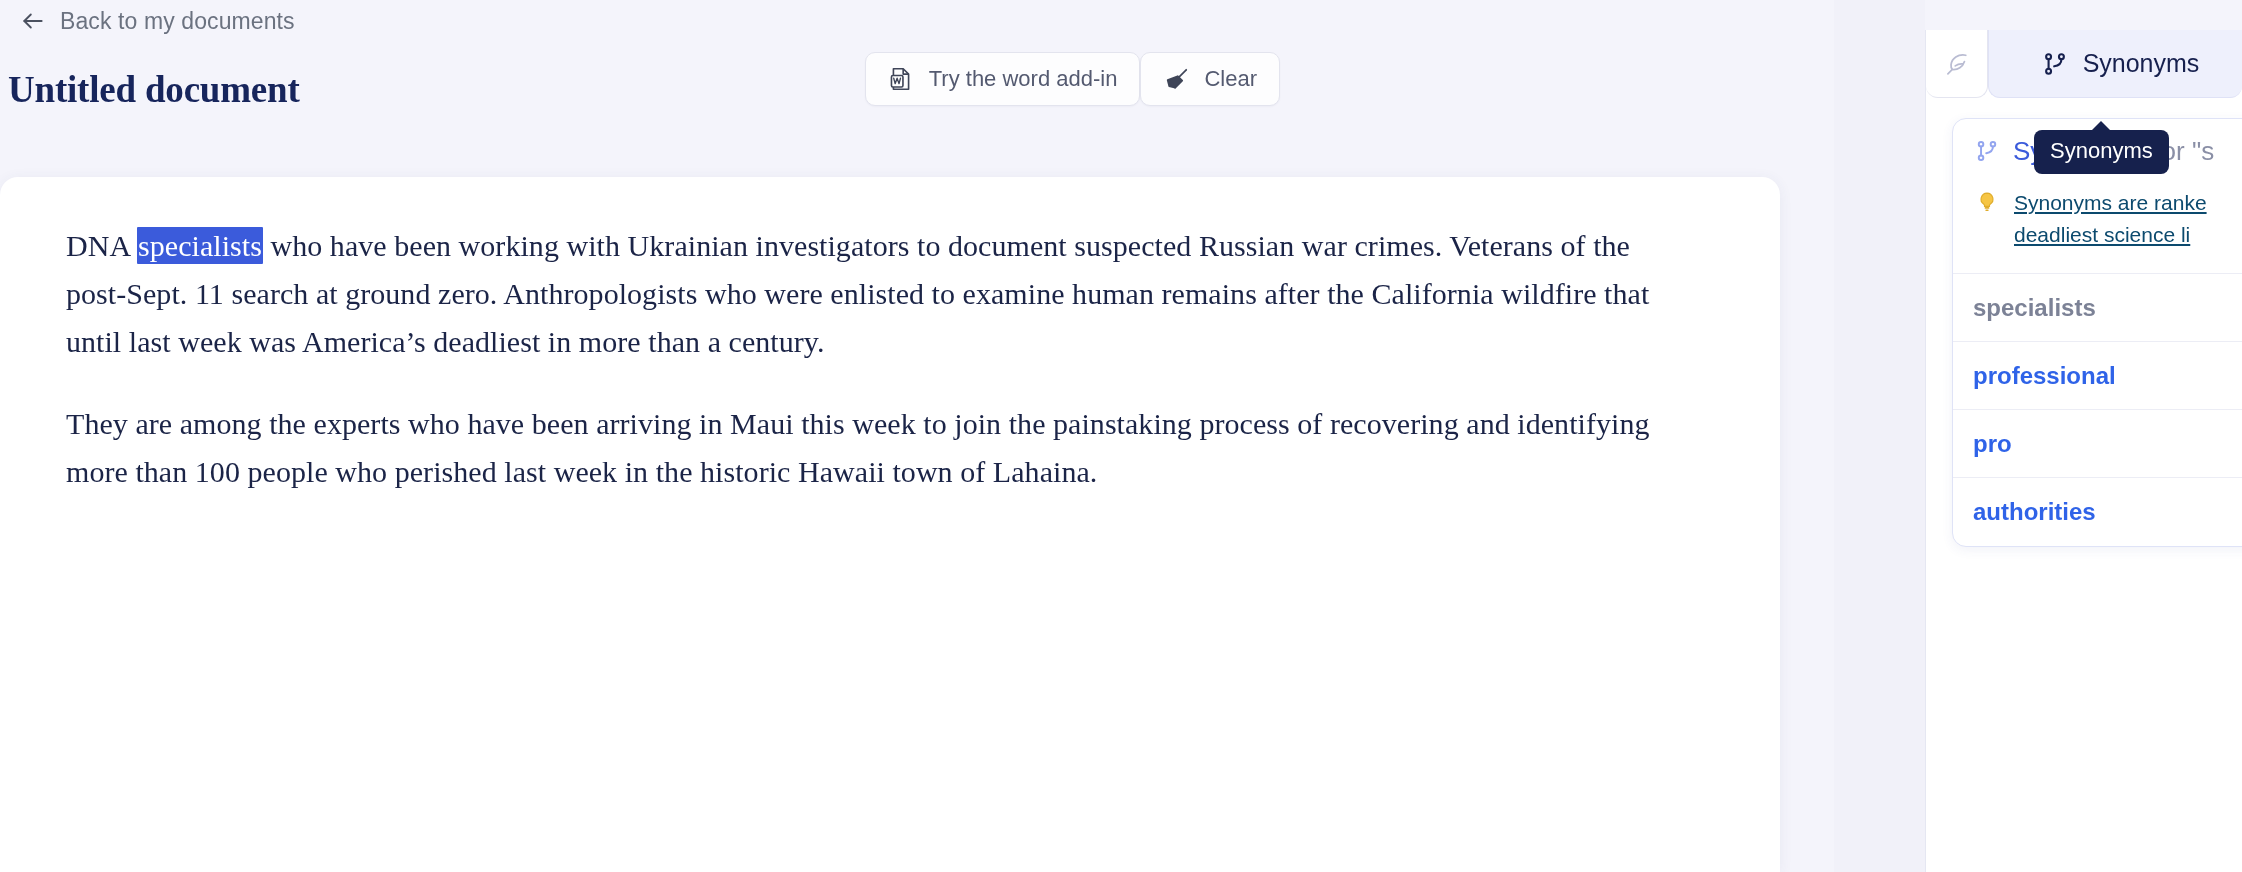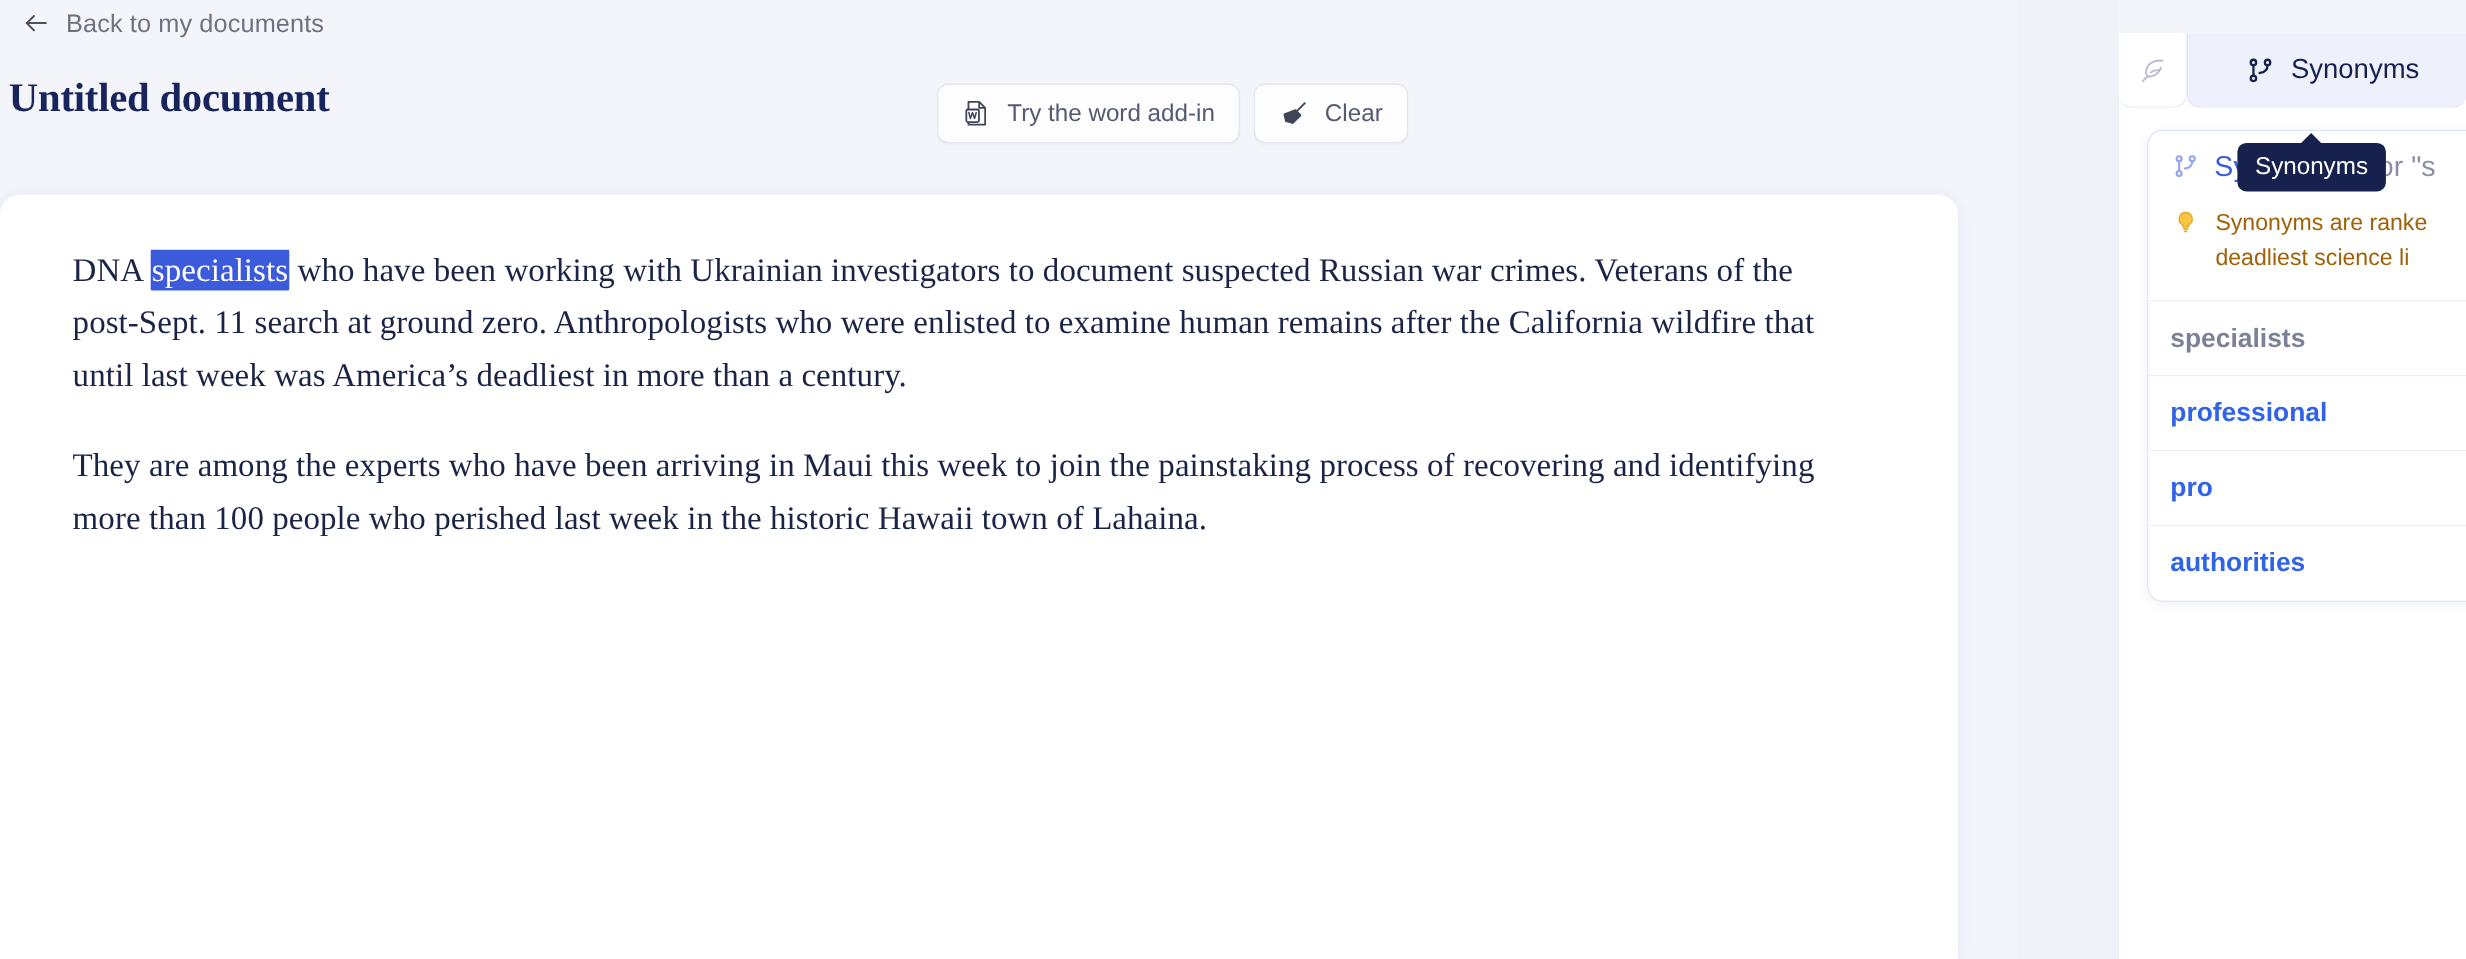--- a/index.html
+++ b/index.html
@@ -57,24 +57,23 @@
     font-size: 37px;
     color: #17255c;
     letter-spacing: -.2px;
     white-space: nowrap;
   }
 
   
   #toolbar {
     position: absolute;
     right: 645px;
-    top: 76px;
+    top: 52px;
     display: flex;
     align-items: center;
-    gap: 13px;
   }
   .tool-btn {
     height: 54px;
     display: flex;
     align-items: center;
     gap: 14px;
     padding: 0 22px;
     background: #fdfdfe;
     border: 1px solid #e3e4ee;
     border-radius: 10px;
@@ -258,22 +257,23 @@
   }
   #syn-hint .hint-icon {
     width: 28px; height: 30px;
     flex: 0 0 auto;
     display: flex; align-items: flex-start; justify-content: center;
     padding-top: 2px;
   }
   #syn-hint .hint-text {
     font-size: 21px;
     line-height: 32px;
-    color: #a16207;
-    white-space: nowrap;
+    color: #0c4a6e;
+    white-space: nowrap;
+    text-decoration: underline;
   }
 
   .syn-row {
     height: 68px;
     display: flex;
     align-items: center;
     padding: 0 20px;
     border-bottom: 1px solid #ecedf5;
     cursor: pointer;
     font-size: 24px;

